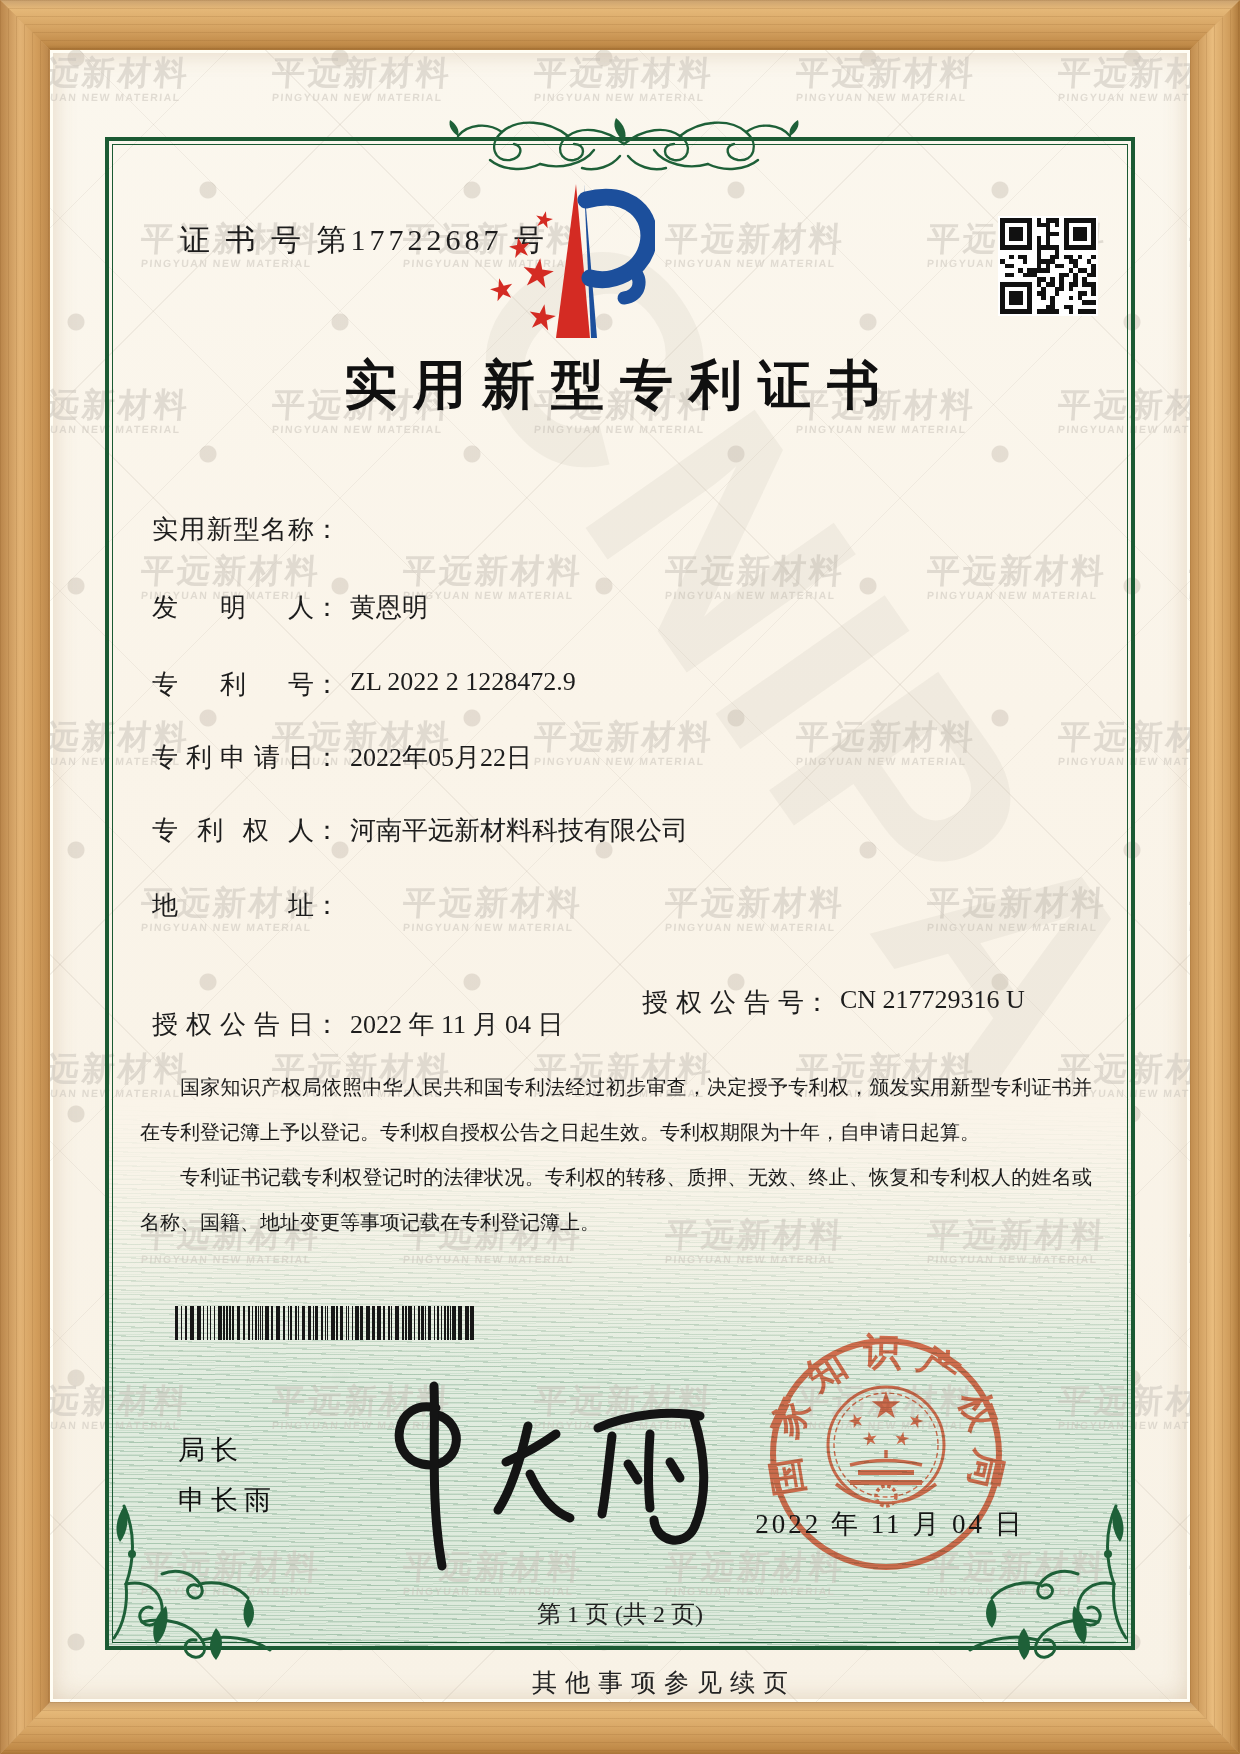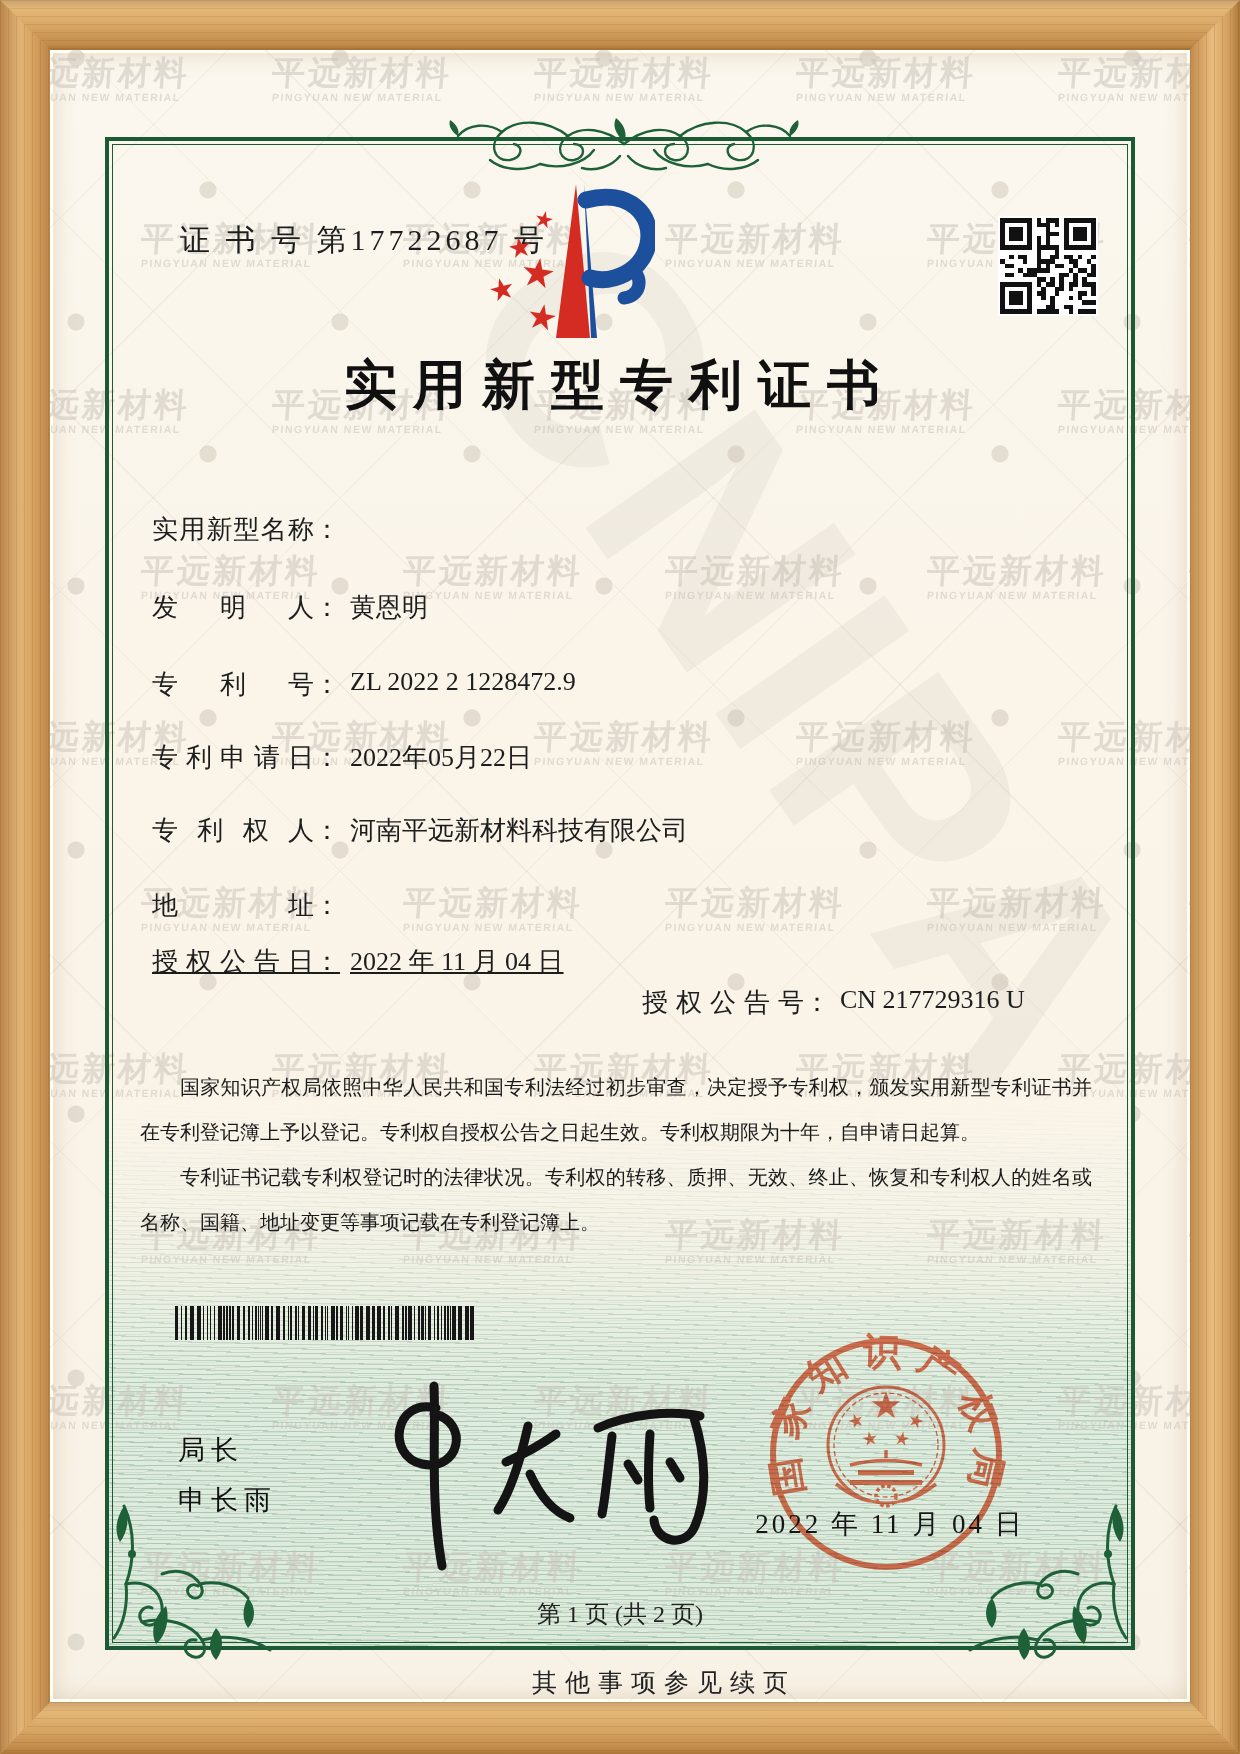--- a/index.html
+++ b/index.html
@@ -57,21 +57,21 @@
   .ornament{position:absolute;pointer-events:none;}
   
   .cert-no{position:absolute;left:130px;top:140px;font-size:30px;color:#1d1d1d;letter-spacing:4px;margin-top:30px;}
   .logo{position:absolute;left:430px;top:128px;}
   .qr{position:absolute;left:948px;top:166px;width:96px;height:96px;background:#fff;padding:2px;}
   .title{position:absolute;left:55px;top:300px;width:1030px;text-align:center;font-size:53px;font-weight:bold;color:#101010;letter-spacing:16px;}
   .frow{position:absolute;left:102px;font-size:26px;color:#1d1d1d;display:flex;}
   .frow .lbl{display:inline-block;width:162px;text-align:justify;text-align-last:justify;flex:none;}
   .frow .colon{flex:none;}
   .frow .val{margin-left:10px;max-width:780px;}
-  .grant-left{top:894px;text-decoration:underline;}
+  .grant-left{top:957px;}
   .grant-right{left:592px;top:935px;}
   .paras{position:absolute;left:90px;top:978px;width:952px;font-size:20px;line-height:45px;color:#1a1a1a;text-align:justify;margin-top:37px;}
   .paras p{margin:0;text-indent:2em;}
   .barcode{position:absolute;left:125px;top:1256px;width:300px;height:34px;}
   .juzhang{position:absolute;left:128px;top:1382px;font-size:27px;color:#111;letter-spacing:6px;font-family:Liberation Serif, serif;}
   .shenname{position:absolute;left:128px;top:1432px;font-size:27px;color:#111;letter-spacing:6px;}
   .signature{position:absolute;left:300px;top:1320px;}
   .seal{position:absolute;left:700px;top:1268px;mix-blend-mode:multiply;opacity:.92;}
   .seal-date{position:absolute;left:640px;top:1456px;width:400px;text-align:center;font-size:27px;color:#161616;letter-spacing:3px;}
   .page-num{position:absolute;left:55px;top:1548px;width:1030px;text-align:center;font-size:24px;color:#222;}

